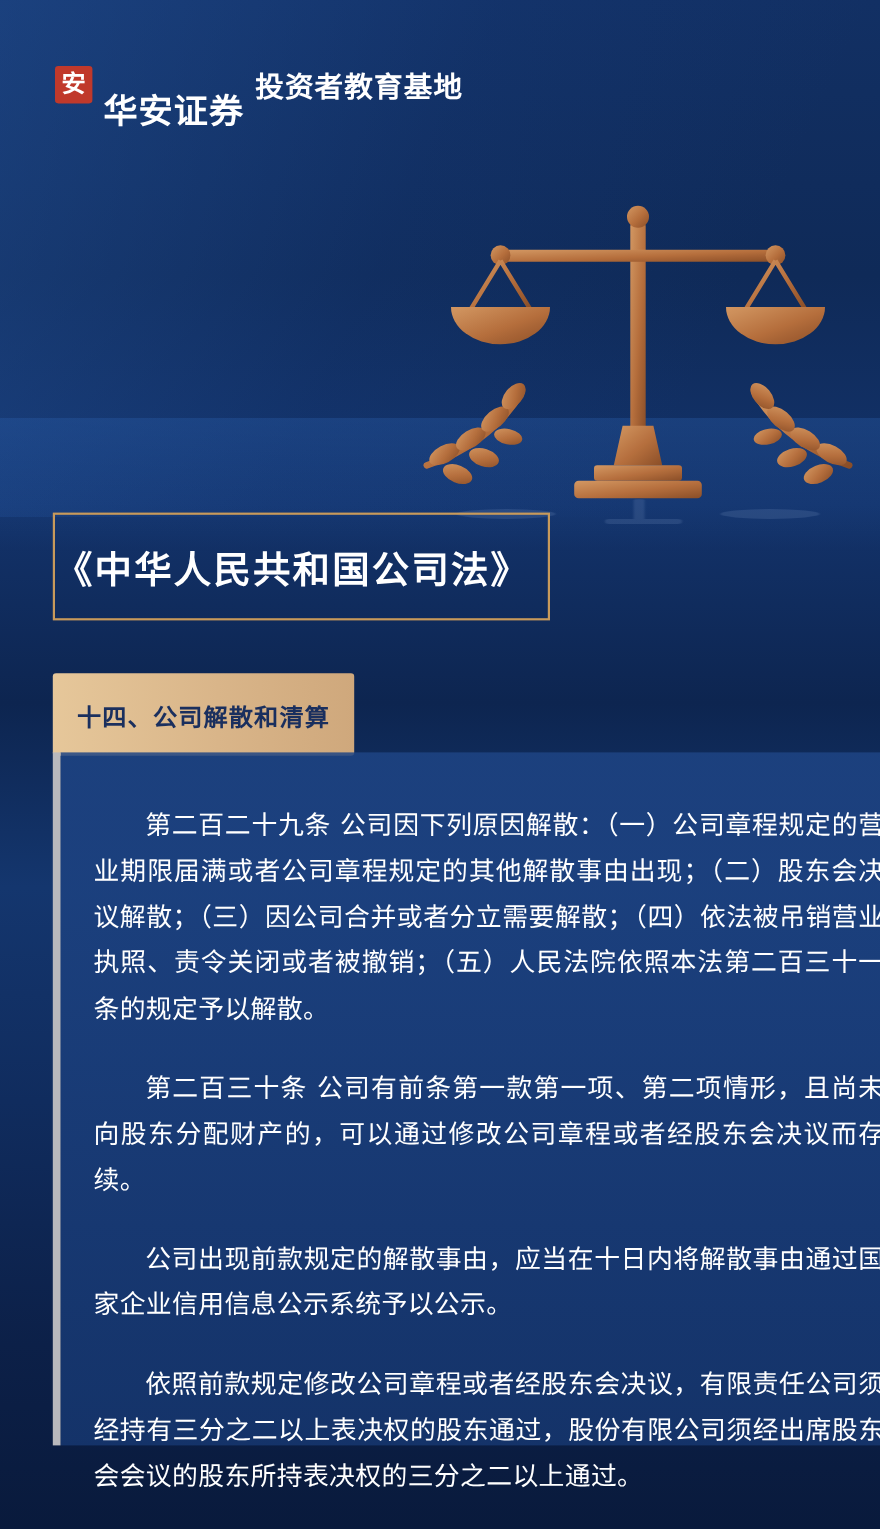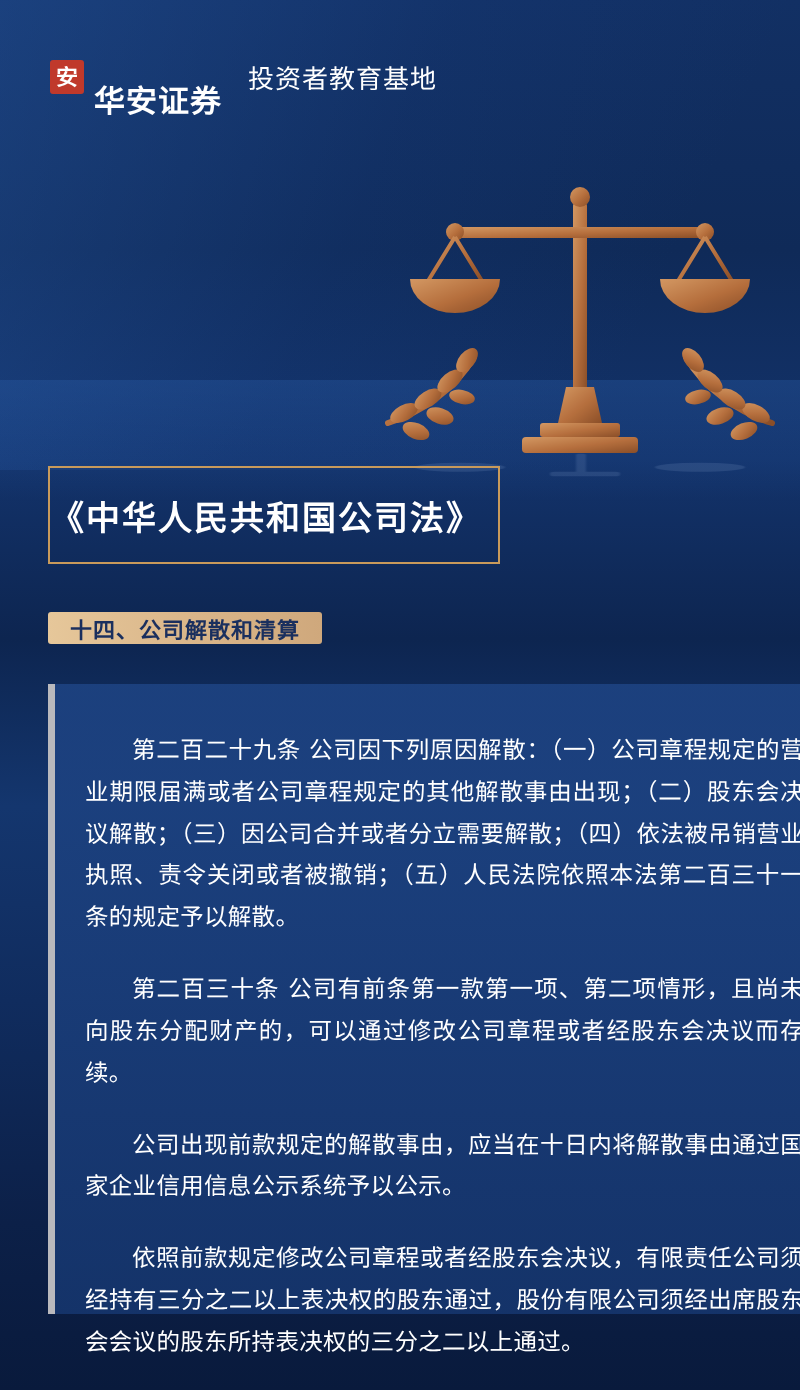--- a/index.html
+++ b/index.html
@@ -66,25 +66,24 @@
     font-size: 31px;
     font-weight: bold;
     letter-spacing: 1px;
     color: #ffffff;
     white-space: nowrap;
     margin-top: 44px;
   }
   .brand-sub {
     font-family: "DejaVu Serif", "Liberation Serif", serif;
     font-size: 26px;
-    font-weight: normal;
+    font-weight: bold;
     letter-spacing: 1px;
     color: #ffffff;
     white-space: nowrap;
-    margin-left: 16px;
   }
 
   
   .headline {
     position: absolute;
     left: 40px;
     top: 118px;
     z-index: 6;
   }
   .headline div {
@@ -142,22 +141,22 @@
     letter-spacing: 2px;
     color: #ffffff;
     white-space: nowrap;
   }
 
   
   .chip {
     position: absolute;
     left: 48px;
     top: 612px;
-    height: 32px;
-    padding: 0 22px;
+    height: 51px;
+    padding: 12px 22px;
     display: flex;
     align-items: center;
     background: linear-gradient(90deg, #e6c79a 0%, #d9b589 55%, #cfa87c 100%);
     border-radius: 3px;
     z-index: 6;
   }
   .chip span {
     font-family: "DejaVu Sans", "Liberation Sans", sans-serif;
     font-size: 22px;
     font-weight: bold;

